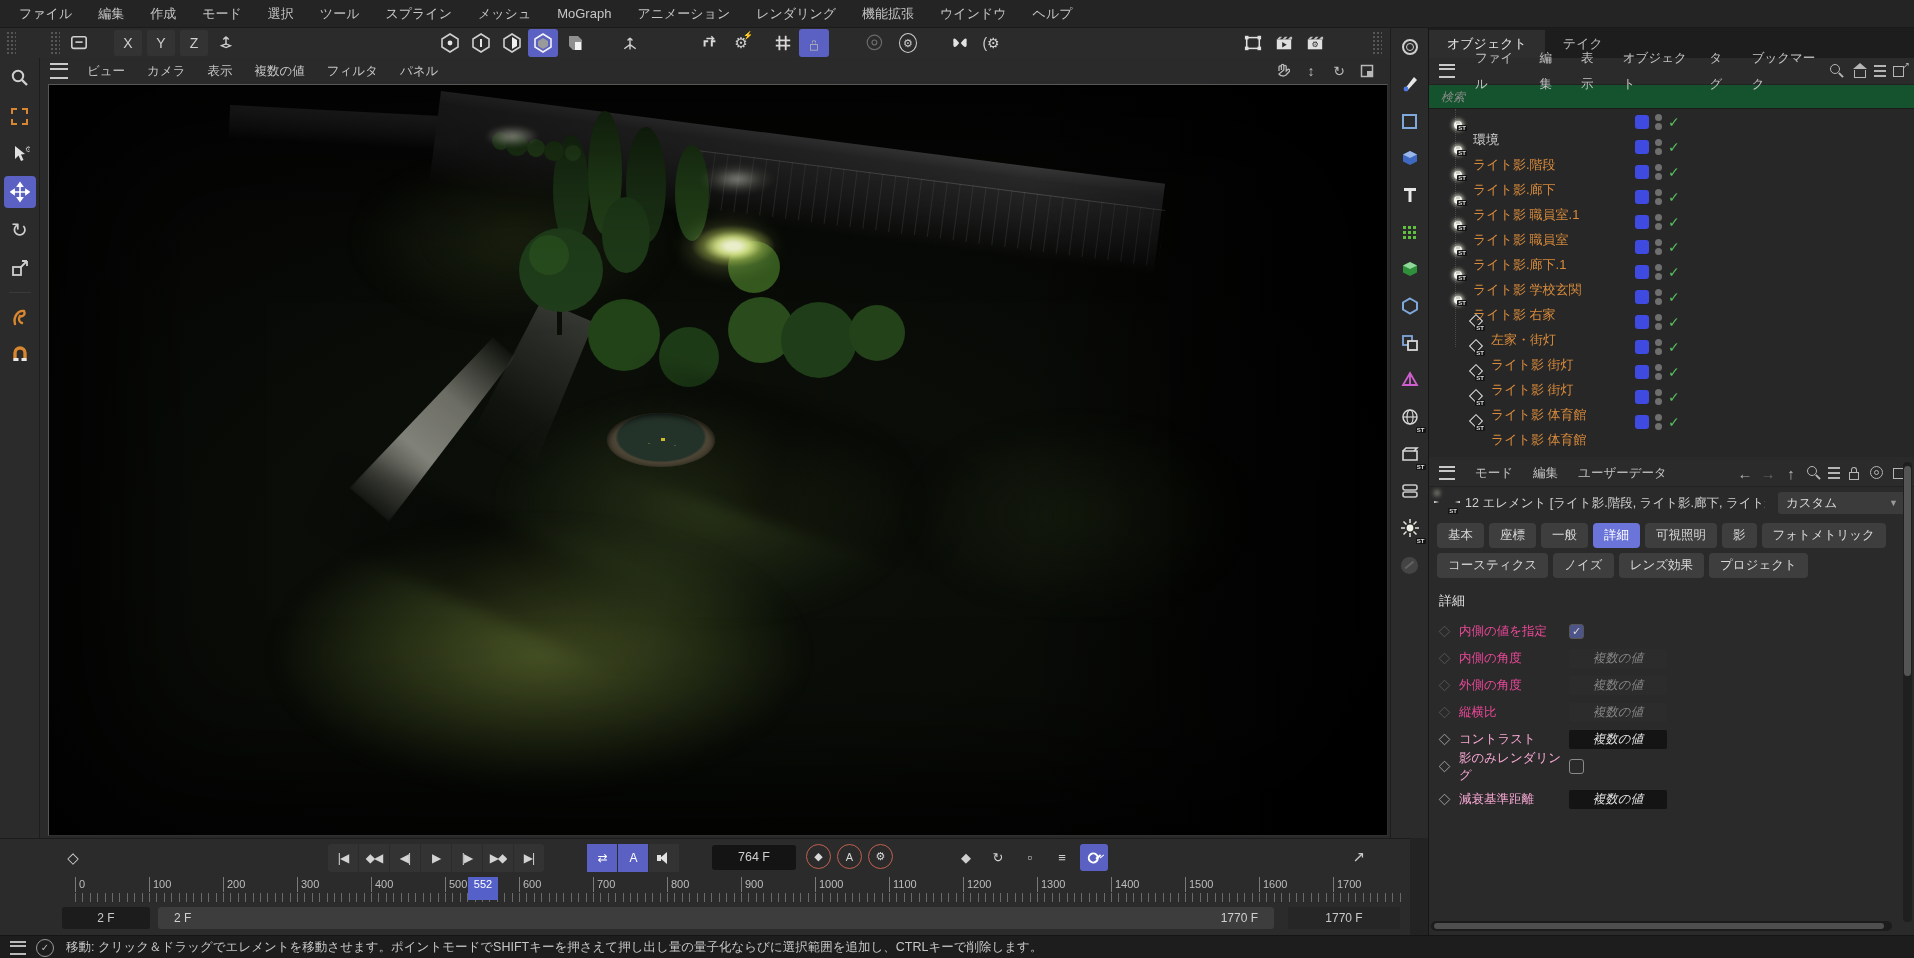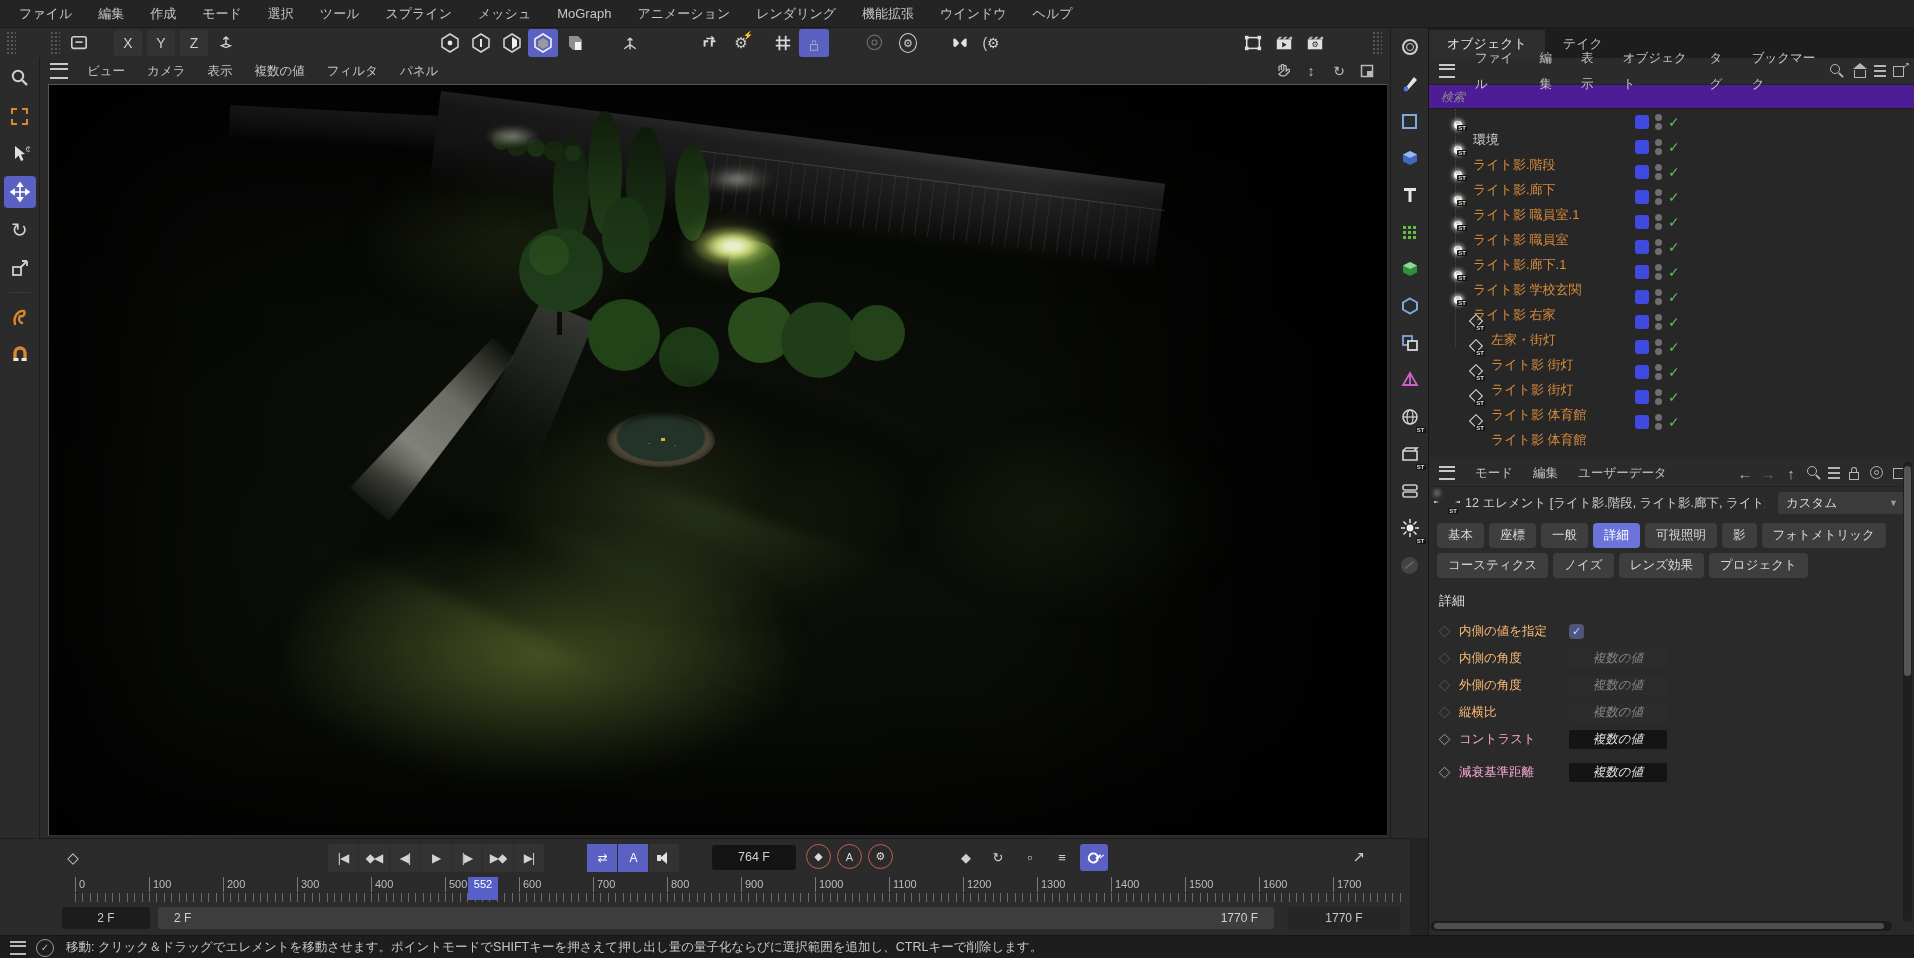--- a/index.html
+++ b/index.html
@@ -85,21 +85,21 @@
   .i-home::before{content:"";position:absolute;left:3px;top:8px;width:10px;height:7px;border:1.6px solid #b5b5b5;border-top:none;}
   .i-home::after{content:"";position:absolute;left:2px;top:1px;width:0;height:0;border-left:7px solid transparent;border-right:7px solid transparent;border-bottom:6px solid #b5b5b5;}
   .i-filter{background:linear-gradient(#b5b5b5 0 2px,transparent 2px 5px,#b5b5b5 5px 7px,transparent 7px 10px,#b5b5b5 10px 12px,transparent 12px);background-size:12px 12px;background-position:center;background-repeat:no-repeat;width:12px!important;}
   .i-pop::before{content:"";position:absolute;left:2px;top:4px;width:9px;height:9px;border:1.6px solid #b5b5b5;}
   .i-pop::after{content:"↗";position:absolute;right:-1px;top:-2px;font-size:9px;color:#b5b5b5;}
   .i-lock::before{content:"";position:absolute;left:4px;top:8px;width:8px;height:6px;border:1.6px solid #b5b5b5;}
   .i-lock::after{content:"";position:absolute;left:6px;top:3px;width:4px;height:5px;border:1.6px solid #b5b5b5;border-bottom:none;border-radius:4px 4px 0 0;}
   .i-target::before{content:"";position:absolute;left:2px;top:2px;width:11px;height:11px;border:1.6px solid #b5b5b5;border-radius:50%;}
   .i-target::after{content:"";position:absolute;left:6px;top:6px;width:3px;height:3px;border:1.5px solid #b5b5b5;border-radius:50%;}
 
-  #om-search{height:23px;background:#4c1d95;border-bottom:1px solid #1c1c1c;display:flex;align-items:center;padding:0 10px;}
+  #om-search{height:23px;background:#14532d;border-bottom:1px solid #1c1c1c;display:flex;align-items:center;padding:0 10px;}
   #om-search input{background:transparent;border:none;outline:none;color:#9a9a9a;font-style:italic;font-size:12px;width:100%;font-family:inherit;}
   #om-search input::placeholder{color:#8a8a8a;font-style:italic;}
   #om-list{height:348px;background:#272727;position:relative;overflow:hidden;}
   #om-list::before{content:"";position:absolute;left:26px;top:0;bottom:110px;border-left:1px dotted #4a4a4a;}
   .om-row{height:25px;display:flex;align-items:center;position:relative;padding-left:20px;cursor:default;}
   .om-row.lv2{padding-left:38px;}
   .om-icon{position:relative;width:17px;height:17px;flex:none;}
   .om-icon .glyph{display:block;}
   .om-icon.bulb .glyph{width:8px;height:8px;background:#f4f4ee;border-radius:50%;margin:2px auto 0;box-shadow:0 0 4px 1.5px rgba(255,255,235,.75);}
   .om-icon.bulb .glyph::after{content:"";display:block;width:4px;height:3px;background:#cfcfc7;margin:8px auto 0;}
@@ -122,21 +122,21 @@
   #am-preset .arr{margin-left:auto;color:#9a9a9a;font-size:9px;}
   #am-tabs{display:flex;flex-wrap:wrap;gap:5px;padding:4px 8px;width:460px;}
   .am-tab{background:#3e3e3e;border:none;border-radius:4px;color:#d8d8d8;font-size:12.5px;padding:4px 11px;font-family:inherit;cursor:pointer;}
   .am-tab.on{background:#6b74d8;color:#fff;}
   #am-body{padding:6px 0 0 8px;}
   #am-sec-title{font-size:13px;color:#e2e2e2;padding:4px 0 8px 2px;}
   .am-row{height:27px;display:flex;align-items:center;}
   .am-row .dia{width:9px;height:9px;border:1.5px solid #b9b9b9;transform:rotate(45deg) scale(.75);margin:0 9px 0 2px;flex:none;cursor:pointer;}
   .am-row.dim .dia{border-color:#5f5f5f;}
   .am-label{width:110px;font-size:12.5px;color:#f9a8d4;flex:none;}
-  .am-row.dim .am-label{color:#fdba74;}
+  .am-row.dim .am-label{color:#ec4899;}
   .vbox{width:98px;height:19px;line-height:19px;text-align:center;background:#141414;border-radius:2px;color:#e4e4e4;font-style:italic;font-size:12.5px;cursor:text;}
   .am-row.dim .vbox{background:#2c2c2c;color:#868686;}
   .vbox.noital{font-style:normal;}
   .ddl{width:346px;height:21px;line-height:21px;background:#3f3f3f;border-radius:2px;color:#e0e0e0;font-size:12.5px;padding-left:9px;box-sizing:border-box;cursor:pointer;}
   .chk{width:15px;height:15px;border-radius:3px;border:1.4px solid #8a8a8a;box-sizing:border-box;display:flex;align-items:center;justify-content:center;font-size:11px;color:#ddd;cursor:pointer;background:transparent;}
   .chk.on{background:#4d5488;border-color:#4d5488;}
   .am-row.dim .chk{border-color:#555;}
   .am-sep{height:6px;}
   .dia2{margin-left:28px!important;}
   #am-hscroll{position:absolute;left:2px;right:22px;top:893px;height:10px;background:#1c1c1c;border-radius:5px;}
@@ -880,20 +880,25 @@
         <div class="am-row dim">
           <span class="dia"></span>
           <span class="am-label">縦横比</span>
           <span class="vbox">複数の値</span>
         </div>
         <div class="am-row">
           <span class="dia"></span>
           <span class="am-label">コントラスト</span>
           <span class="vbox">複数の値</span>
         </div>
+        <div class="am-row">
+          <span class="dia"></span>
+          <span class="am-label">影のみレンダリング</span>
+          <span class="chk"></span>
+        </div>
         <div class="am-sep"></div>
         <div class="am-row">
           <span class="dia"></span>
           <span class="am-label">減衰基準距離</span>
           <span class="vbox">複数の値</span>
         </div>
       </div>
     </div>
 
     <div id="am-hscroll">

